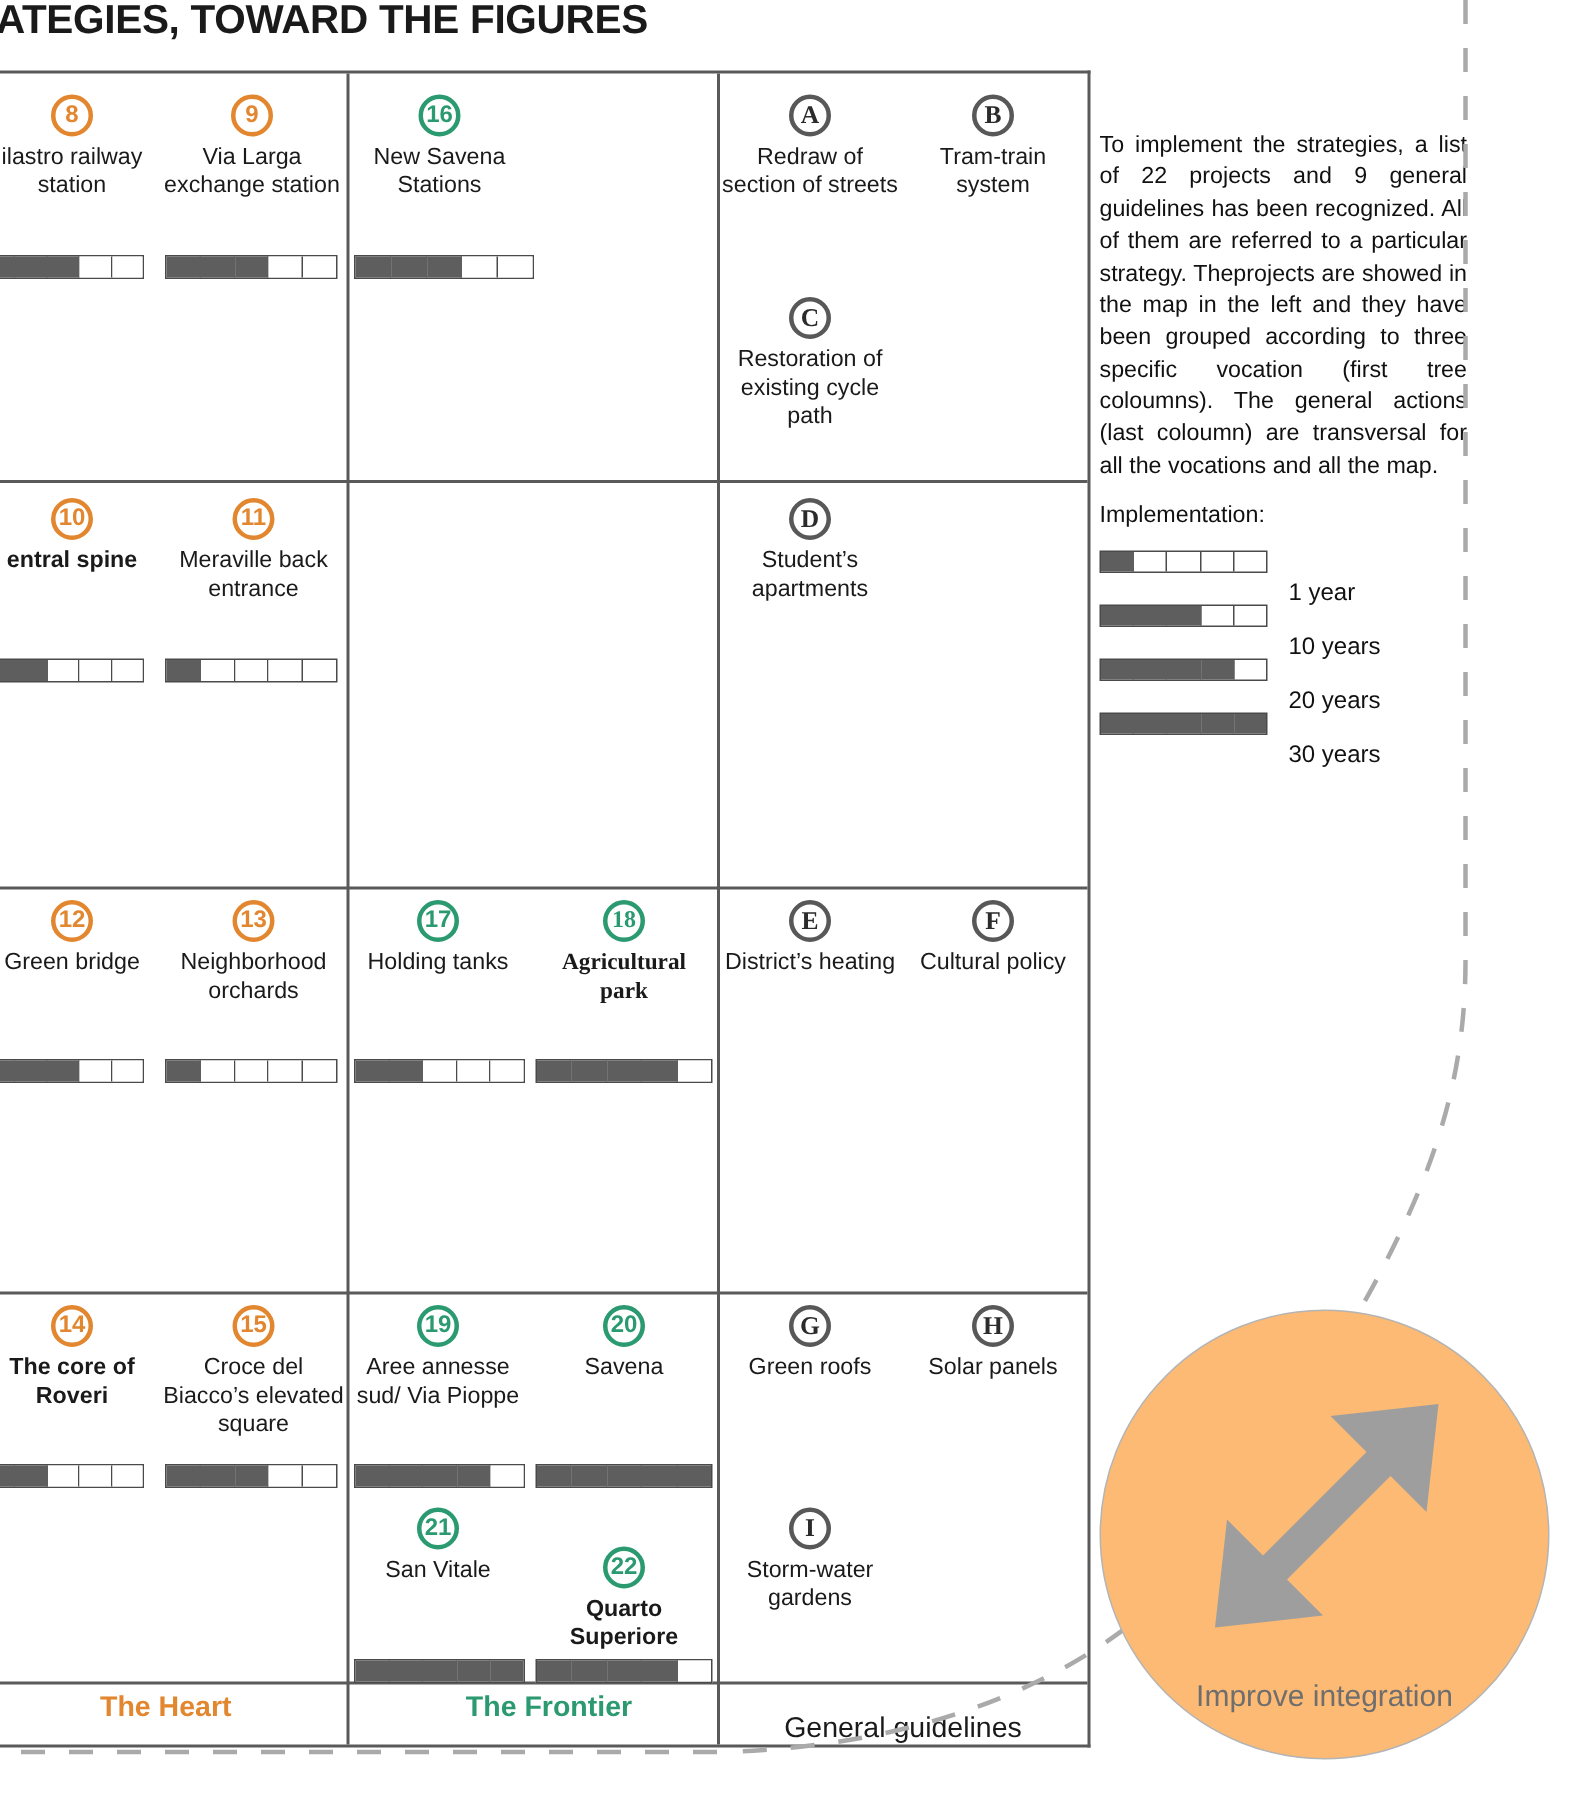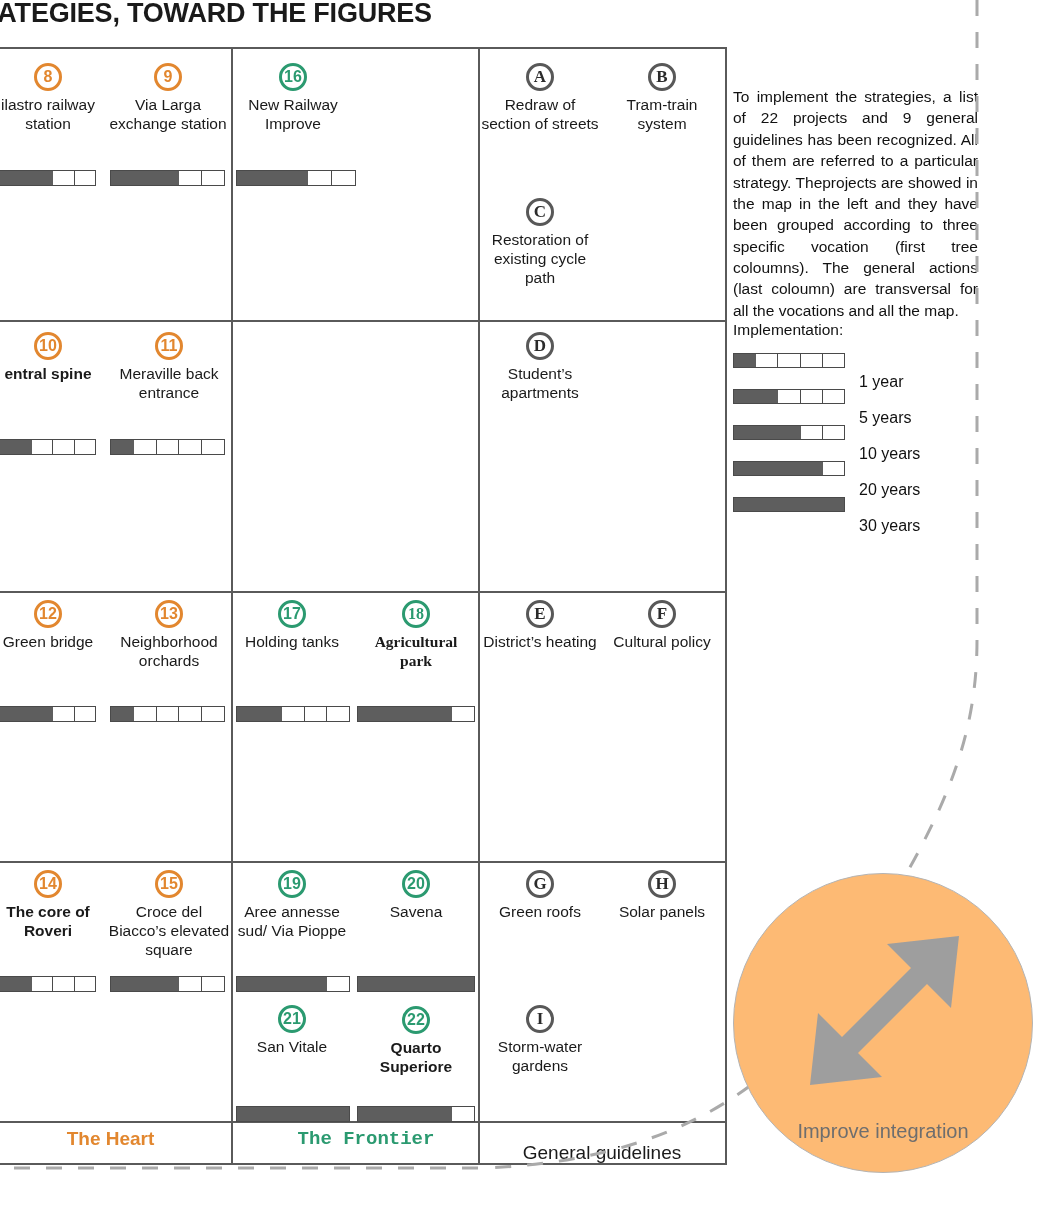--- a/index.html
+++ b/index.html
@@ -50,21 +50,21 @@
   .bar i:last-child { border-right:none; }
   .bar i.on { background:#5e5e5e; border-right-color:#5e5e5e; }
   .bar i.on + i.on { border-left:none; }
 
   
   #info { position:absolute; left:733px; top:86px; width:245px; }
   #info p {
     font-size:15.5px; line-height:1.38; color:#111;
     text-align:justify; text-justify:inter-word;
   }
-  #impl-label { font-size:15.5px; color:#111; }
+  #impl-label { font-size:15.5px; color:#111; margin-top:14px; }
   .legend-row { display:flex; align-items:center; height:30px; margin-top:6px; }
   .legend-bar { position:relative; width:112px; height:15px; display:flex;
                 border:1.5px solid #4a4a4a; background:#fff; }
   .legend-bar i { flex:1 1 0; border-right:1.5px solid #4a4a4a; }
   .legend-bar i:last-child { border-right:none; }
   .legend-bar i.on { background:#5e5e5e; border-right-color:#5e5e5e; }
   .legend-text { font-size:16px; color:#111; margin-left:14px;margin-top:43px; }
 
   
   .foot { position:absolute; top:1128px; font-size:19px; text-align:center; }
@@ -117,21 +117,21 @@
 <div class="bar" style="left:110px; top:170px; width:115px;">
   <i class="on"></i>
     <i class="on"></i>
     <i class="on"></i>
     <i></i>
     <i></i>
 </div>
 
 <div class="grp" style="left:233px; top:63px; width:120px;">
   <div class="badge green">16</div>
-  <div class="lbl">New Railway Improve</div>
+  <div class="lbl">New Savena Stations</div>
 </div>
 <div class="bar" style="left:236px; top:170px; width:120px;">
   <i class="on"></i>
     <i class="on"></i>
     <i class="on"></i>
     <i></i>
     <i></i>
 </div>
 
 <div class="grp" style="left:481px; top:63px; width:118px;">
@@ -295,69 +295,59 @@
   <div class="lbl">San Vitale</div>
 </div>
 <div class="bar" style="left:236px; top:1106px; width:114px;">
   <i class="on"></i>
     <i class="on"></i>
     <i class="on"></i>
     <i class="on"></i>
     <i class="on"></i>
 </div>
 
-<div class="grp" style="left:357px; top:1006px; width:118px;">
+<div class="grp" style="left:357px; top:1031px; width:118px;">
   <div class="badge green">22</div>
   <div class="lbl bold">Quarto Superiore</div>
 </div>
 <div class="bar" style="left:357px; top:1106px; width:118px;">
   <i class="on"></i>
     <i class="on"></i>
     <i class="on"></i>
     <i class="on"></i>
     <i></i>
 </div>
 
 <div class="grp" style="left:481px; top:1005px; width:118px;">
   <div class="badge gray">I</div>
   <div class="lbl">Storm-water gardens</div>
 </div>
 
 <div class="foot orange" style="left:-10px; width:241px;">The Heart</div>
-<div class="foot green" style="left:231px; width:270px;font-family:Liberation Mono, monospace;">The Frontier</div>
+<div class="foot green" style="left:231px; width:270px;">The Frontier</div>
 <div class="foot black" style="left:478px; width:248px;">General guidelines</div>
 
 <div id="info">
   <p>To implement the strategies, a list of 22 projects and 9 general guidelines has been recognized. All of them are referred to a particular strategy. Theprojects are showed in the map in the left and they have been grouped according to three specific vocation (first tree coloumns). The general actions (last coloumn) are transversal for all the vocations and all the map.</p>
   <div id="impl-label">Implementation:</div>
 
   <div class="legend-row">
     <div class="legend-bar">
         <i class="on"></i>
         <i></i>
         <i></i>
         <i></i>
         <i></i>
       </div>
     <div class="legend-text">1 year</div>
   </div>
   <div class="legend-row">
     <div class="legend-bar">
         <i class="on"></i>
         <i class="on"></i>
-        <i></i>
-        <i></i>
-        <i></i>
-      </div>
-    <div class="legend-text">5 years</div>
-  </div>
-  <div class="legend-row">
-    <div class="legend-bar">
-        <i class="on"></i>
-        <i class="on"></i>
         <i class="on"></i>
         <i></i>
         <i></i>
       </div>
     <div class="legend-text">10 years</div>
   </div>
   <div class="legend-row">
     <div class="legend-bar">
         <i class="on"></i>
         <i class="on"></i>

